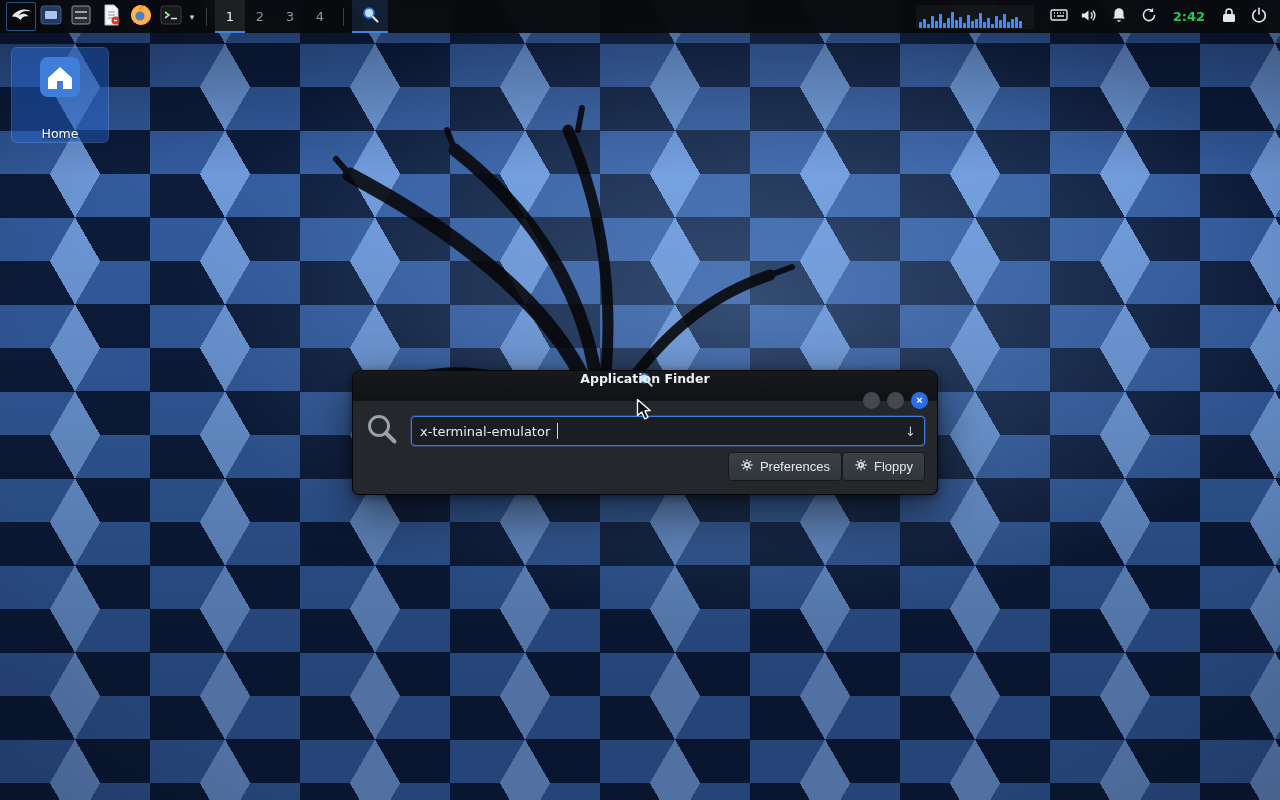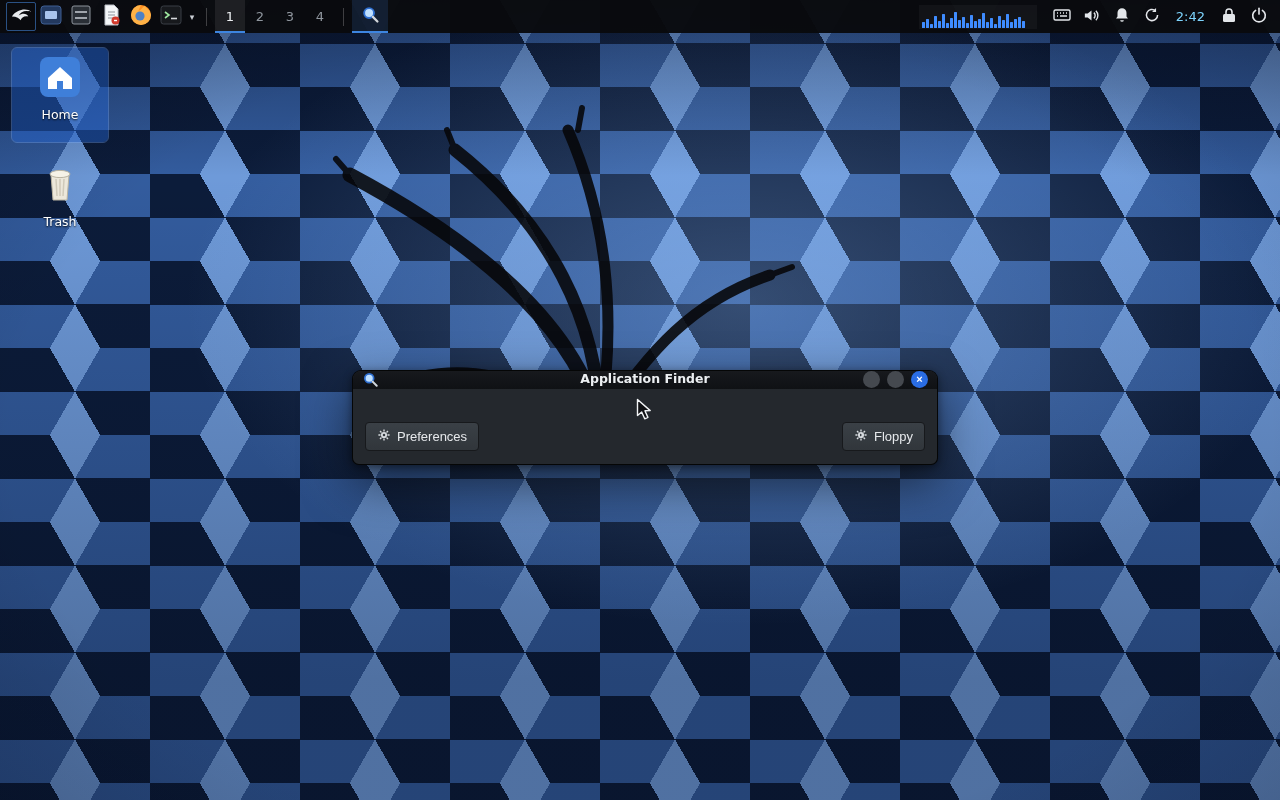--- a/index.html
+++ b/index.html
@@ -50,47 +50,47 @@
   .taskbtn {
     width: 36px; height: 33px; display: flex; align-items: center; justify-content: center;
     background: rgba(61,133,224,.16); border: none; border-bottom: 2px solid #3d85e0; padding-top: 2px;
   }
   .monitor {
     display: flex; align-items: flex-end; gap: 1px;
     height: 24px; width: 118px; padding: 1px 3px; margin-right: 10px;
     background: rgba(255,255,255,.04);
   }
   .monitor i { width: 3px; background: #3f8cff; display: block; border-radius: 0.5px; }
-  .clock { font-size: 13px; color: #7dd3fc; margin: 0 9px; }
+  .clock { font-size: 13px; color: #22c55e; margin: 0 9px; font-weight: bold; }
 
   
   .desktop { position: absolute; left: 12px; top: 48px; display: flex; flex-direction: column; gap: 13px; z-index: 5; }
   .dicon {
     width: 96px; height: 94px; display: flex; flex-direction: column; align-items: center;
-    padding-top: 6px; border-radius: 5px;
+    padding-top: 6px; border-radius: 5px; gap: 19px;
   }
   .dicon.selected { background: rgba(38,102,210,.45); outline: 1px solid rgba(125,175,255,.35); }
   .dicon .img { width: 46px; height: 46px; display: flex; align-items: center; justify-content: center; }
   .dicon .lbl {
     margin-top: 7px; font-size: 12.5px; color: #fff;
     text-shadow: 0 1px 2px rgba(0,0,0,.95);
     max-width: 92px; white-space: nowrap; overflow: hidden; text-overflow: ellipsis; text-align: center;
   }
 
   
   .finder {
     position: absolute; left: 352px; top: 370px; width: 586px; z-index: 40;
     background: #24282d; border: 1px solid rgba(0,0,0,.85);
     border-radius: 9px 9px 7px 7px;
     box-shadow: 0 18px 48px rgba(0,0,0,.55), 0 2px 8px rgba(0,0,0,.45);
   }
   .tbar {
-    height: 18px; display: flex; align-items: flex-start; padding: 0 9px;
+    height: 30px; display: flex; align-items: center; padding: 0 9px;
     background: linear-gradient(#17191d, #0f1114);
-    border-radius: 8px 8px 0 0; position: relative;
+    border-radius: 8px 8px 0 0; position: relative; flex-direction: column;
   }
   .tbar .ttl {
     position: absolute; left: 0; right: 0; text-align: center;
     font-size: 12.5px; font-weight: bold; color: #eceff2; pointer-events: none;
   }
   .tbtns { margin-left: auto; display: flex; gap: 7px; align-items: center; z-index: 2; }
   .tb { width: 17px; height: 17px; border-radius: 50%; border: none; padding: 0;
         display: flex; align-items: center; justify-content: center; }
   .tb.min, .tb.max { background: #45494f; }
   .tb.close { background: #2a6de4; color: #fff; font-size: 11px; font-weight: bold; line-height: 1; }
@@ -98,21 +98,21 @@
   .frow1 { display: flex; align-items: center; gap: 12px; }
   .entry {
     flex: 1; height: 30px; background: #1a1d21;
     border: 1px solid #3c7ede; border-radius: 4px;
     display: flex; align-items: center; padding: 0 8px;
     box-shadow: 0 0 0 1px rgba(60,126,222,.30);
   }
   .entry .txt { color: #e8eaed; font-size: 13px; }
   .caret { width: 1px; height: 16px; background: #d2d6db; margin-left: 7px; }
   .entry .arrow { margin-left: auto; color: #c6cad0; font-size: 13px; }
-  .frow2 { display: flex; justify-content: space-between; margin-top: 22px; }
+  .frow2 { display: flex; justify-content: flex-end; margin-top: 2px; }
   .gbtn {
     display: flex; align-items: center; gap: 6px;
     background: linear-gradient(#3a4046, #31363b);
     border: 1px solid #17191c; border-radius: 4px;
     color: #e6e8eb; font-size: 13px; padding: 5px 11px;
   }
 
   .cursor { position: absolute; left: 636px; top: 398px; z-index: 60; pointer-events: none; }
 </style>
 </head>
@@ -311,30 +311,20 @@
       <svg width="46" height="46" viewBox="0 0 46 46">
           <rect x="3" y="3" width="40" height="40" rx="8" fill="#3f7fd9"></rect>
           <path d="M11 24L23 13l12 11v11H11z" fill="#fff"></path>
           <rect x="20" y="27" width="6" height="8" fill="#3f7fd9"></rect>
         </svg>
     </span>
     <span class="lbl">Home</span>
   </div>
 
 
-  <div class="dicon">
-    <span class="img">
-      <svg width="46" height="46" viewBox="0 0 46 46">
-          <path d="M14 14h18l-2 25H16z" fill="#ece7da" stroke="#b9b3a2"></path>
-          <ellipse cx="23" cy="13" rx="10" ry="3.6" fill="#f6f2e7" stroke="#b9b3a2"></ellipse>
-          <path d="M19 18l1 17M23 18v17M27 18l-1 17" stroke="#cfc9b9" stroke-width="1.5"></path>
-        </svg>
-    </span>
-    <span class="lbl">Trash</span>
-  </div>
 
 
 </div>
 
 <div class="finder">
   <div class="tbar">
     <span>
       <svg width="17" height="17" viewBox="0 0 20 20">
           <circle cx="8.5" cy="8.5" r="5.2" fill="#bfe0ff" stroke="#2f6fd0" stroke-width="2"></circle>
           <path d="M12.5 12.5l4.8 4.8" stroke="#d2d6db" stroke-width="2.4" stroke-linecap="round"></path>
@@ -344,20 +334,33 @@
     <span class="tbtns">
       <button class="tb min"></button>
       <button class="tb max"></button>
       <button class="tb close">
           <span>×</span>
         </button>
     </span>
   </div>
 
   <div class="fbody">
+    <div class="frow1">
+      <span>
+        <svg width="34" height="34" viewBox="0 0 34 34">
+            <circle cx="14" cy="14" r="9.5" fill="none" stroke="#9aa1a8" stroke-width="3"></circle>
+            <path d="M21 21l8.5 8.5" stroke="#9aa1a8" stroke-width="4" stroke-linecap="round"></path>
+          </svg>
+      </span>
+      <div class="entry">
+        <span class="txt">x-terminal-emulator</span>
+        <span class="caret"></span>
+        <span class="arrow">↓</span>
+      </div>
+    </div>
 
     <div class="frow2">
       <button class="gbtn">
         <span>
           <svg width="14" height="14" viewBox="0 0 20 20">
               <g stroke="#d6dade" stroke-width="2">
                 <path d="M10 2v3M10 15v3M2 10h3M15 10h3M4.3 4.3l2.1 2.1M13.6 13.6l2.1 2.1M15.7 4.3l-2.1 2.1M6.4 13.6l-2.1 2.1"></path>
               </g>
               <circle cx="10" cy="10" r="4.4" fill="#d6dade"></circle>
               <circle cx="10" cy="10" r="1.8" fill="#33383e"></circle>

